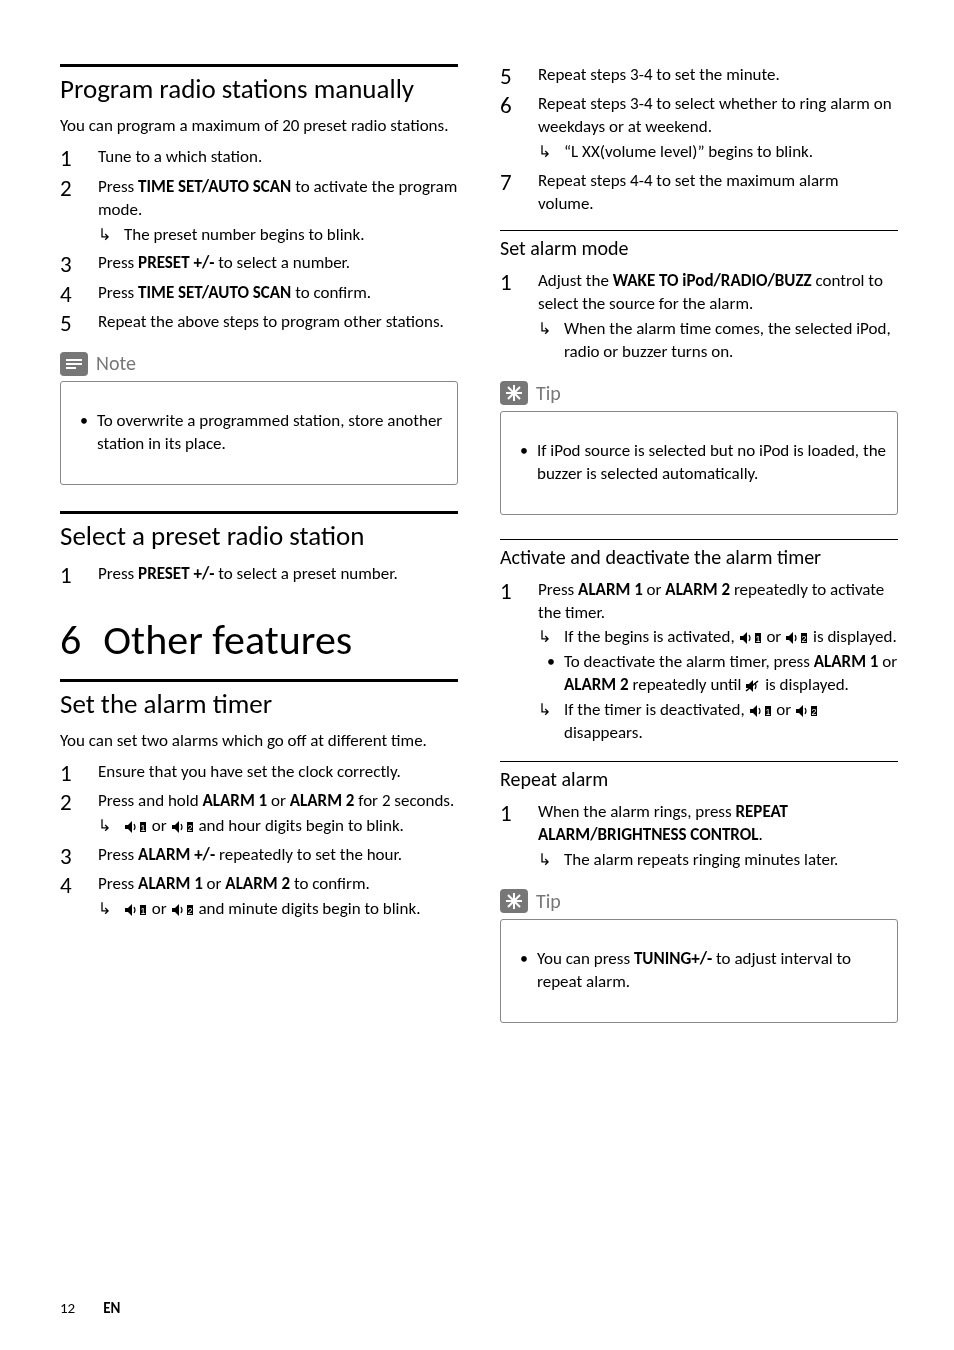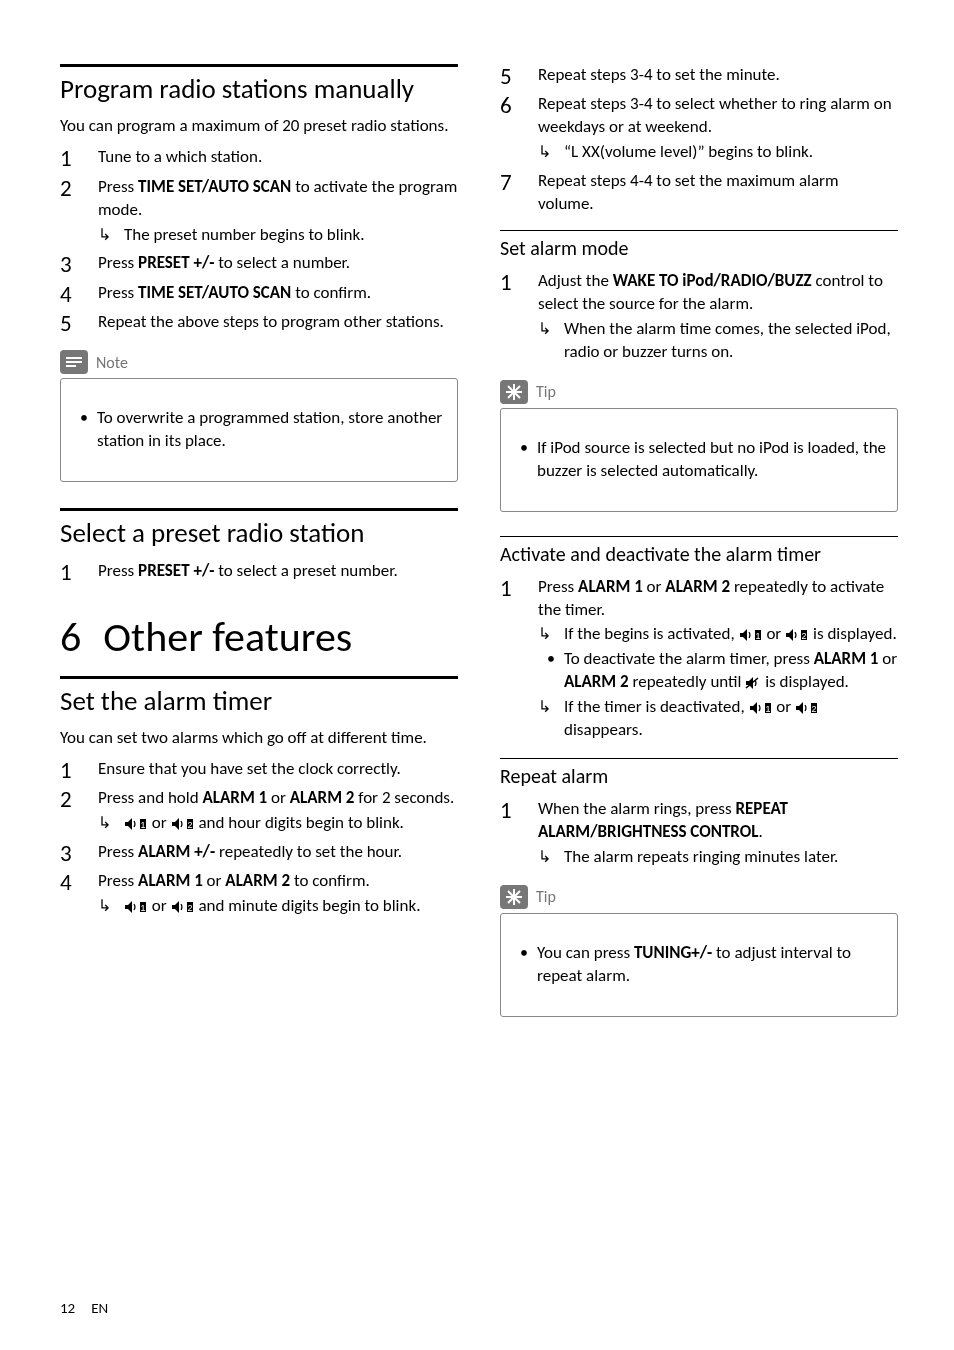--- a/index.html
+++ b/index.html
@@ -66,34 +66,34 @@
   .al-icon svg { display: block; }
 
   
   .callout { margin-top: 14px; }
   .callout .hdr { display: flex; align-items: center; gap: 8px; margin-bottom: 4px; }
   .callout .badge {
     width: 28px; height: 24px; background: #777; border-radius: 4px;
     display: flex; align-items: center; justify-content: center; color: #fff;
   }
   .callout .badge svg { display: block; }
-  .callout .label { color: #777; font-size: 16px; }
+  .callout .label { color: #777; font-size: 20px; }
   .callout .box {
     border: 1px solid #888; border-radius: 3px; padding: 26px 10px;
   }
   .callout ul.bul > li::before { color: #000; }
 
   .footer {
     position: absolute;
     bottom: 32px; left: 60px;
     font-size: 15px;
-    display: flex; gap: 16px; align-items: baseline;
+    display: flex; gap: 28px; align-items: baseline;
   }
   .footer .pg { }
-  .footer .lang { font-weight: 400; }
+  .footer .lang { font-weight: 700; }
 </style>
 </head>
 <body>
 
 <svg width="0" height="0" style="position:absolute">
   <defs>
     <g id="spk">
       <path d="M1 5 L4 5 L8 1 L8 13 L4 9 L1 9 Z" fill="#000"></path>
       <path d="M10 4 Q12 7 10 10" stroke="#000" stroke-width="1.2" fill="none"></path>
     </g>

